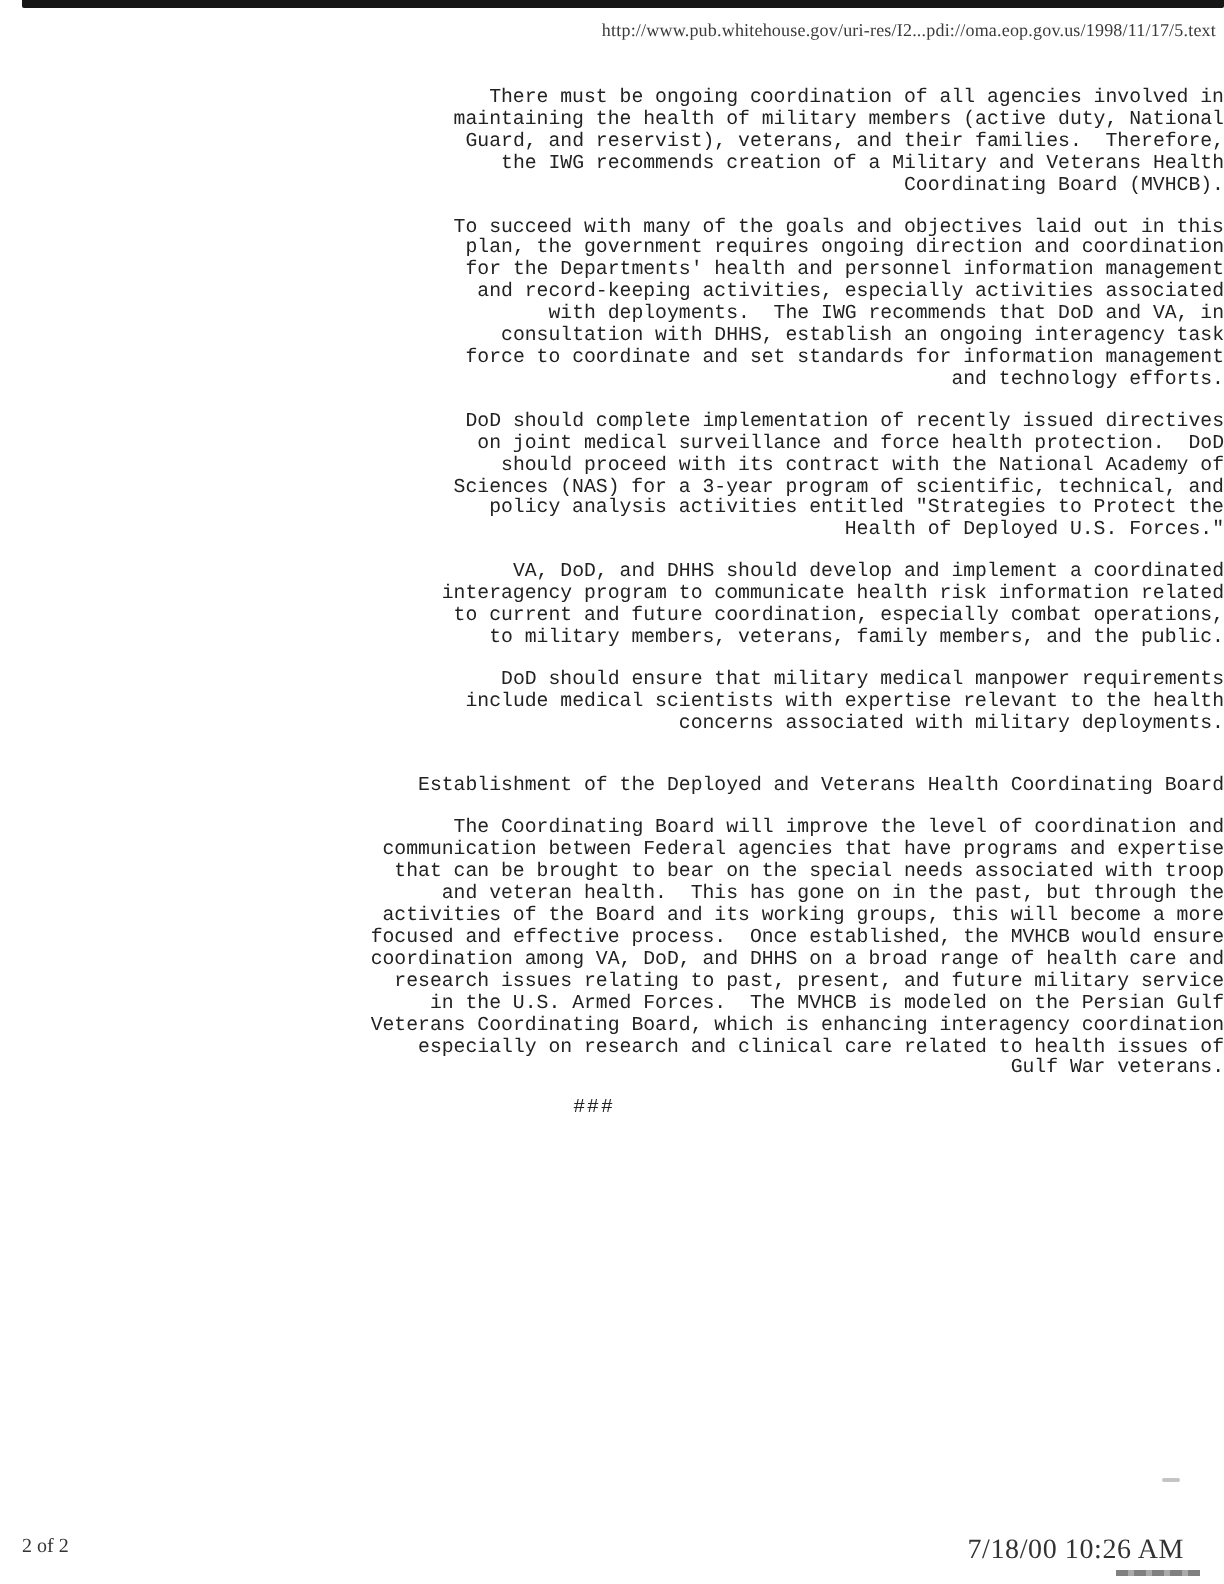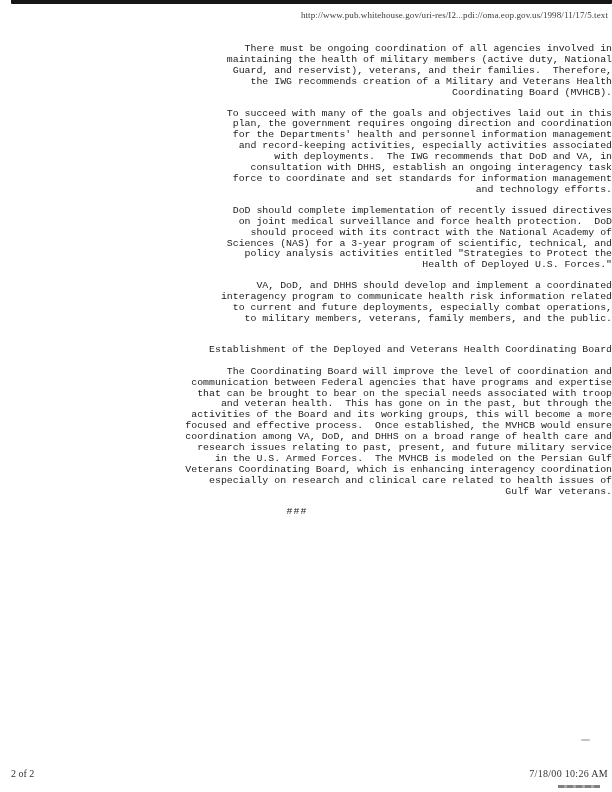--- a/index.html
+++ b/index.html
@@ -28,23 +28,23 @@
     margin:9px 18px 0 0; text-align:center;
     font-size:9.9px; line-height:10.9px; color:#222222;
     letter-spacing:1px;
   }
   .footer-page {
     position:absolute; left:11px; top:768px;
     font-family:"Liberation Serif","DejaVu Serif",serif;
     font-size:10px; color:#333333;
   }
   .footer-time {
-    position:absolute; right:4px; top:768px;
+    position:absolute; right:20px; top:768px;
     font-family:"Liberation Serif","DejaVu Serif",serif;
-    font-size:10px; color:#333333; letter-spacing:0.3px;
+    font-size:14px; color:#333333; letter-spacing:0.3px;
   }
   .smudge-dash {
     position:absolute; left:558px; top:785px; width:42px; height:2.5px;
     background:repeating-linear-gradient(90deg,#6a6a6a 0 6px,#9a9a9a 6px 9px);
     opacity:0.85;
   }
   .smudge-dot {
     position:absolute; left:581px; top:739px; width:9px; height:2px;
     background:#c4c4c4; border-radius:1px;
   }
@@ -73,22 +73,25 @@
 force to coordinate and set standards for information management
 and technology efforts.</div>
     <div class="mono para">DoD should complete implementation of recently issued directives
 on joint medical surveillance and force health protection.  DoD
 should proceed with its contract with the National Academy of
 Sciences (NAS) for a 3-year program of scientific, technical, and
 policy analysis activities entitled "Strategies to Protect the
 Health of Deployed U.S. Forces."</div>
     <div class="mono para">VA, DoD, and DHHS should develop and implement a coordinated
 interagency program to communicate health risk information related
-to current and future deployments, especially combat operations,
+to current and future coordination, especially combat operations,
 to military members, veterans, family members, and the public.</div>
+    <div class="mono para">DoD should ensure that military medical manpower requirements
+include medical scientists with expertise relevant to the health
+concerns associated with military deployments.</div>
 
     <div class="mono heading">Establishment of the Deployed and Veterans Health Coordinating Board</div>
 
     <div class="mono closing">     The Coordinating Board will improve the level of coordination and
 communication between Federal agencies that have programs and expertise
 that can be brought to bear on the special needs associated with troop
 and veteran health.  This has gone on in the past, but through the
 activities of the Board and its working groups, this will become a more
 focused and effective process.  Once established, the MVHCB would ensure
 coordination among VA, DoD, and DHHS on a broad range of health care and

